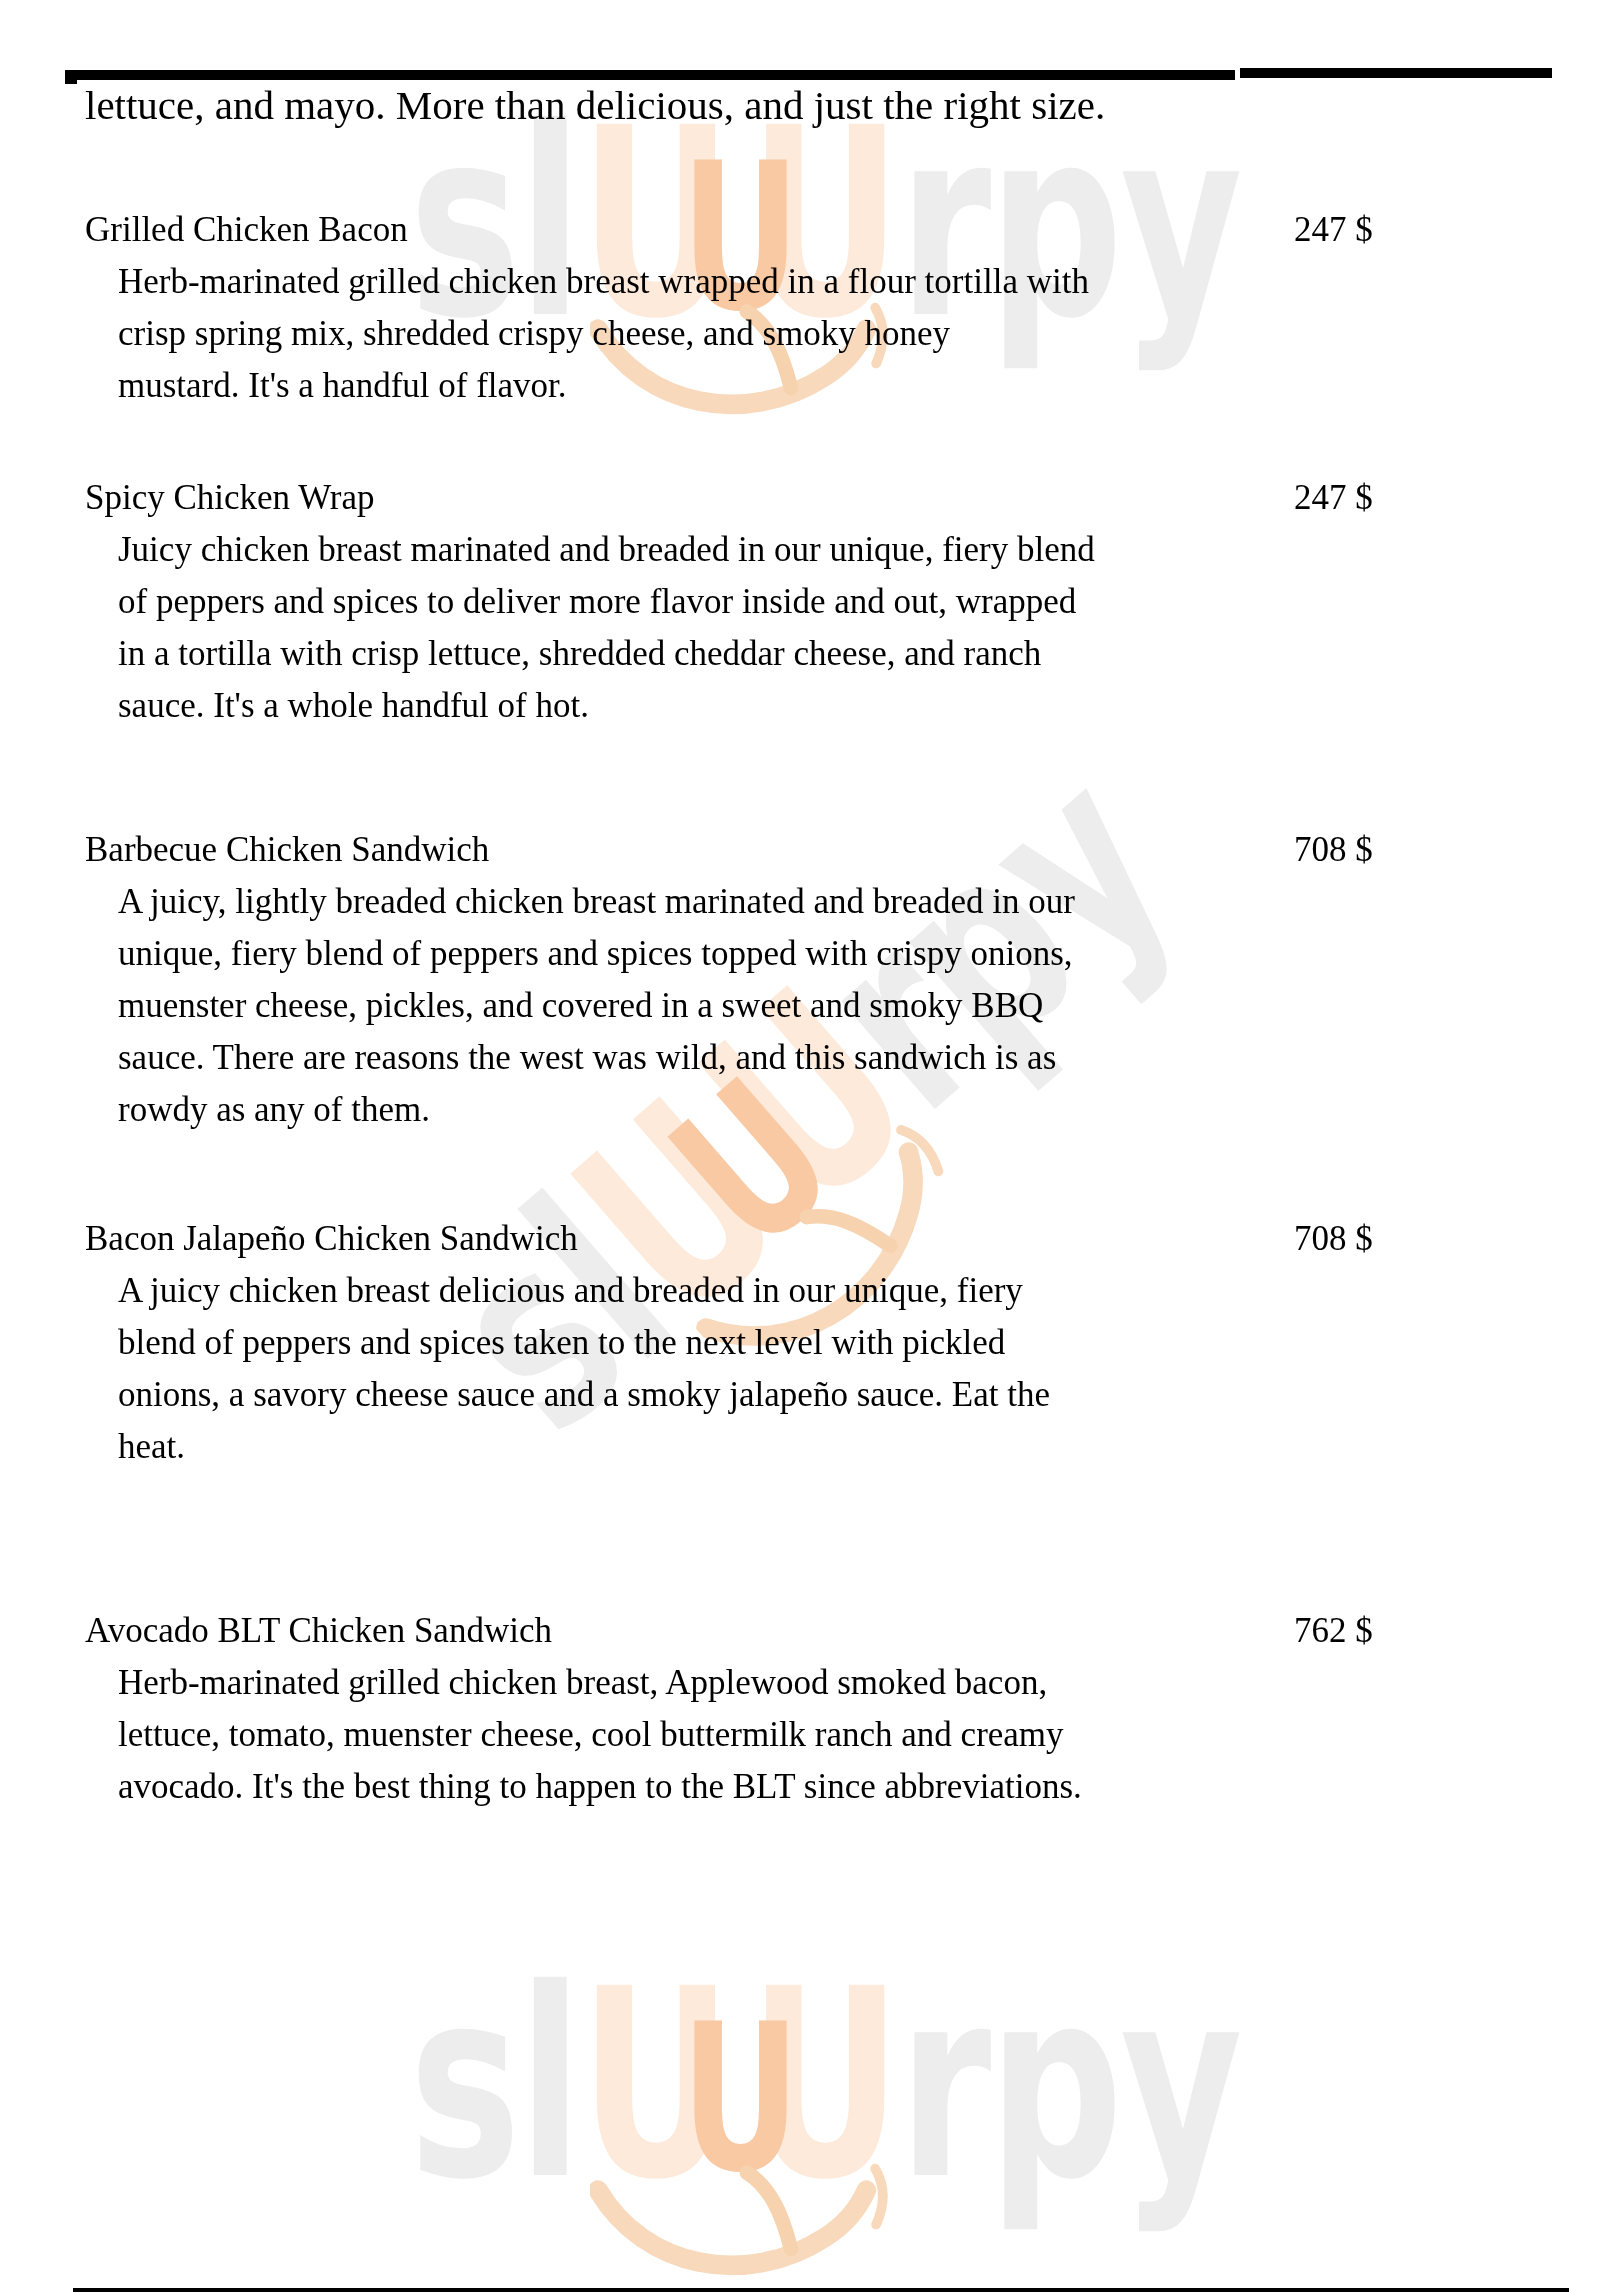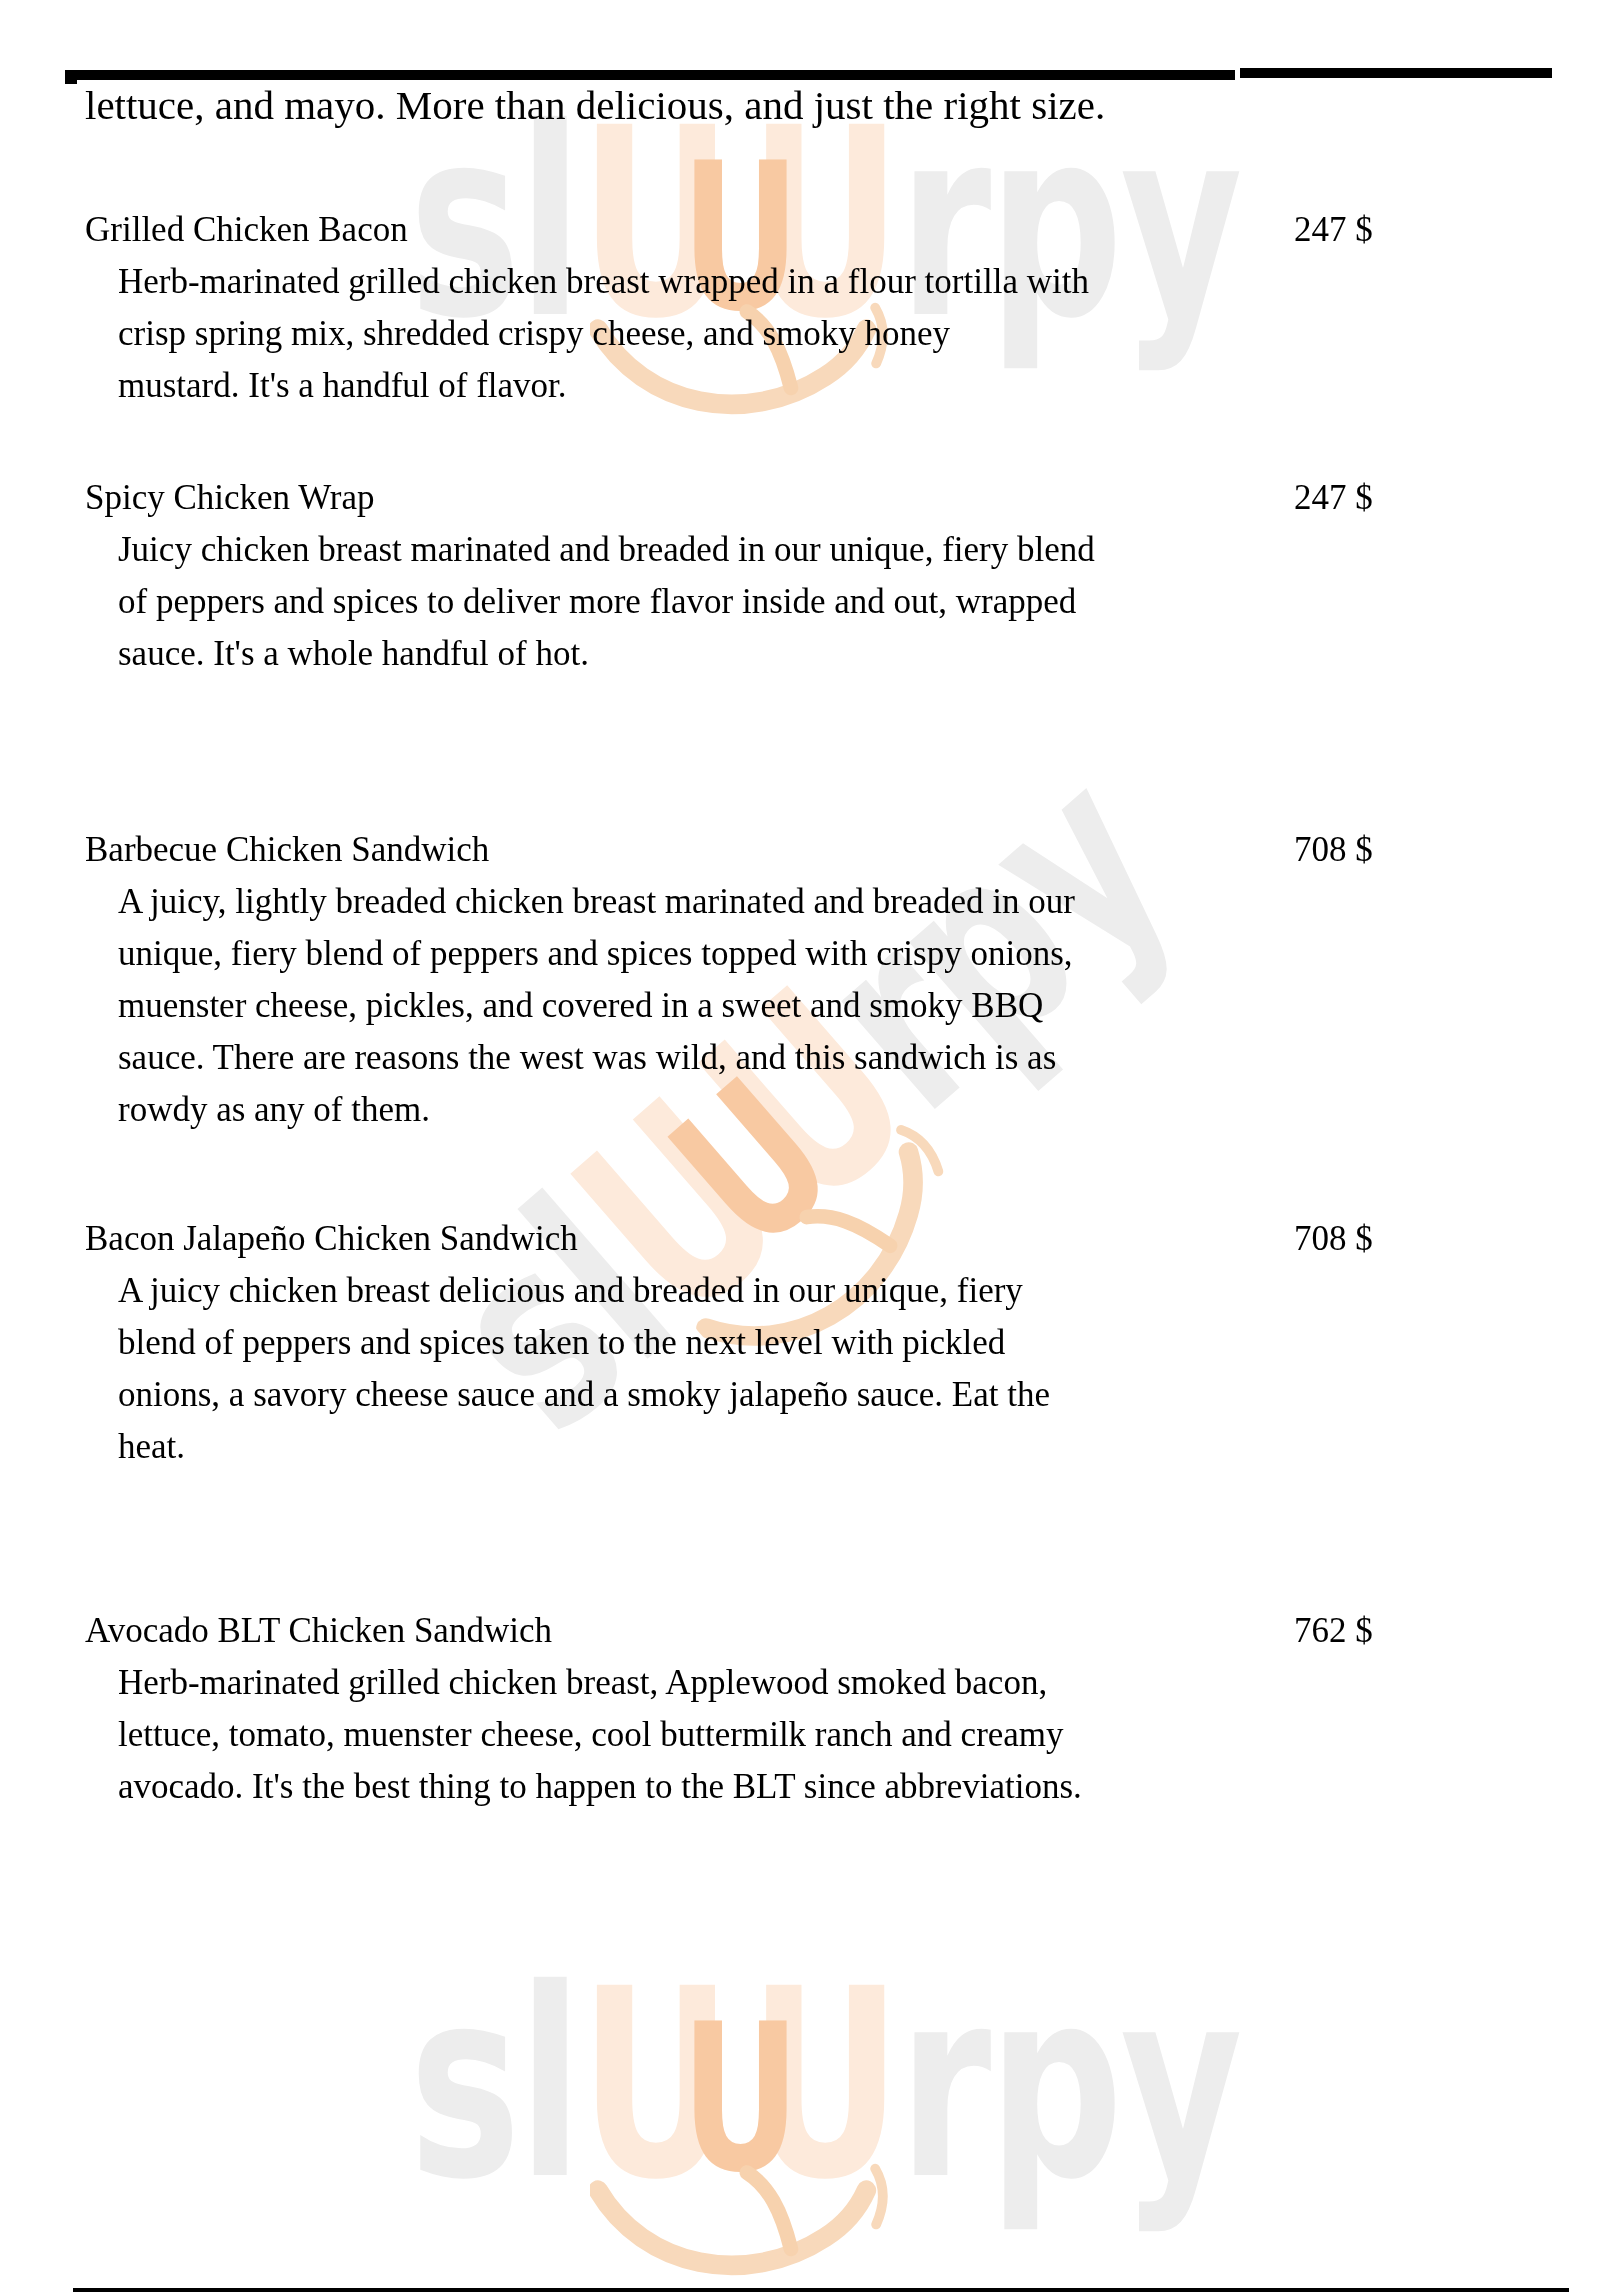--- a/index.html
+++ b/index.html
@@ -128,20 +128,21 @@
   </div>
 
   <div class="menu-item">
     <div class="item-header">
       <span class="item-title">Spicy Chicken Wrap</span>
       <span class="item-price">247 $</span>
     </div>
     <div class="item-desc">
             <div class="desc-line">Juicy chicken breast marinated and breaded in our unique, fiery blend</div>
             <div class="desc-line">of peppers and spices to deliver more flavor inside and out, wrapped</div>
+            <div class="desc-line">in a tortilla with crisp lettuce, shredded cheddar cheese, and ranch</div>
             <div class="desc-line">sauce. It's a whole handful of hot.</div>
           </div>
   </div>
 
   <div class="menu-item">
     <div class="item-header">
       <span class="item-title">Barbecue Chicken Sandwich</span>
       <span class="item-price">708 $</span>
     </div>
     <div class="item-desc">

